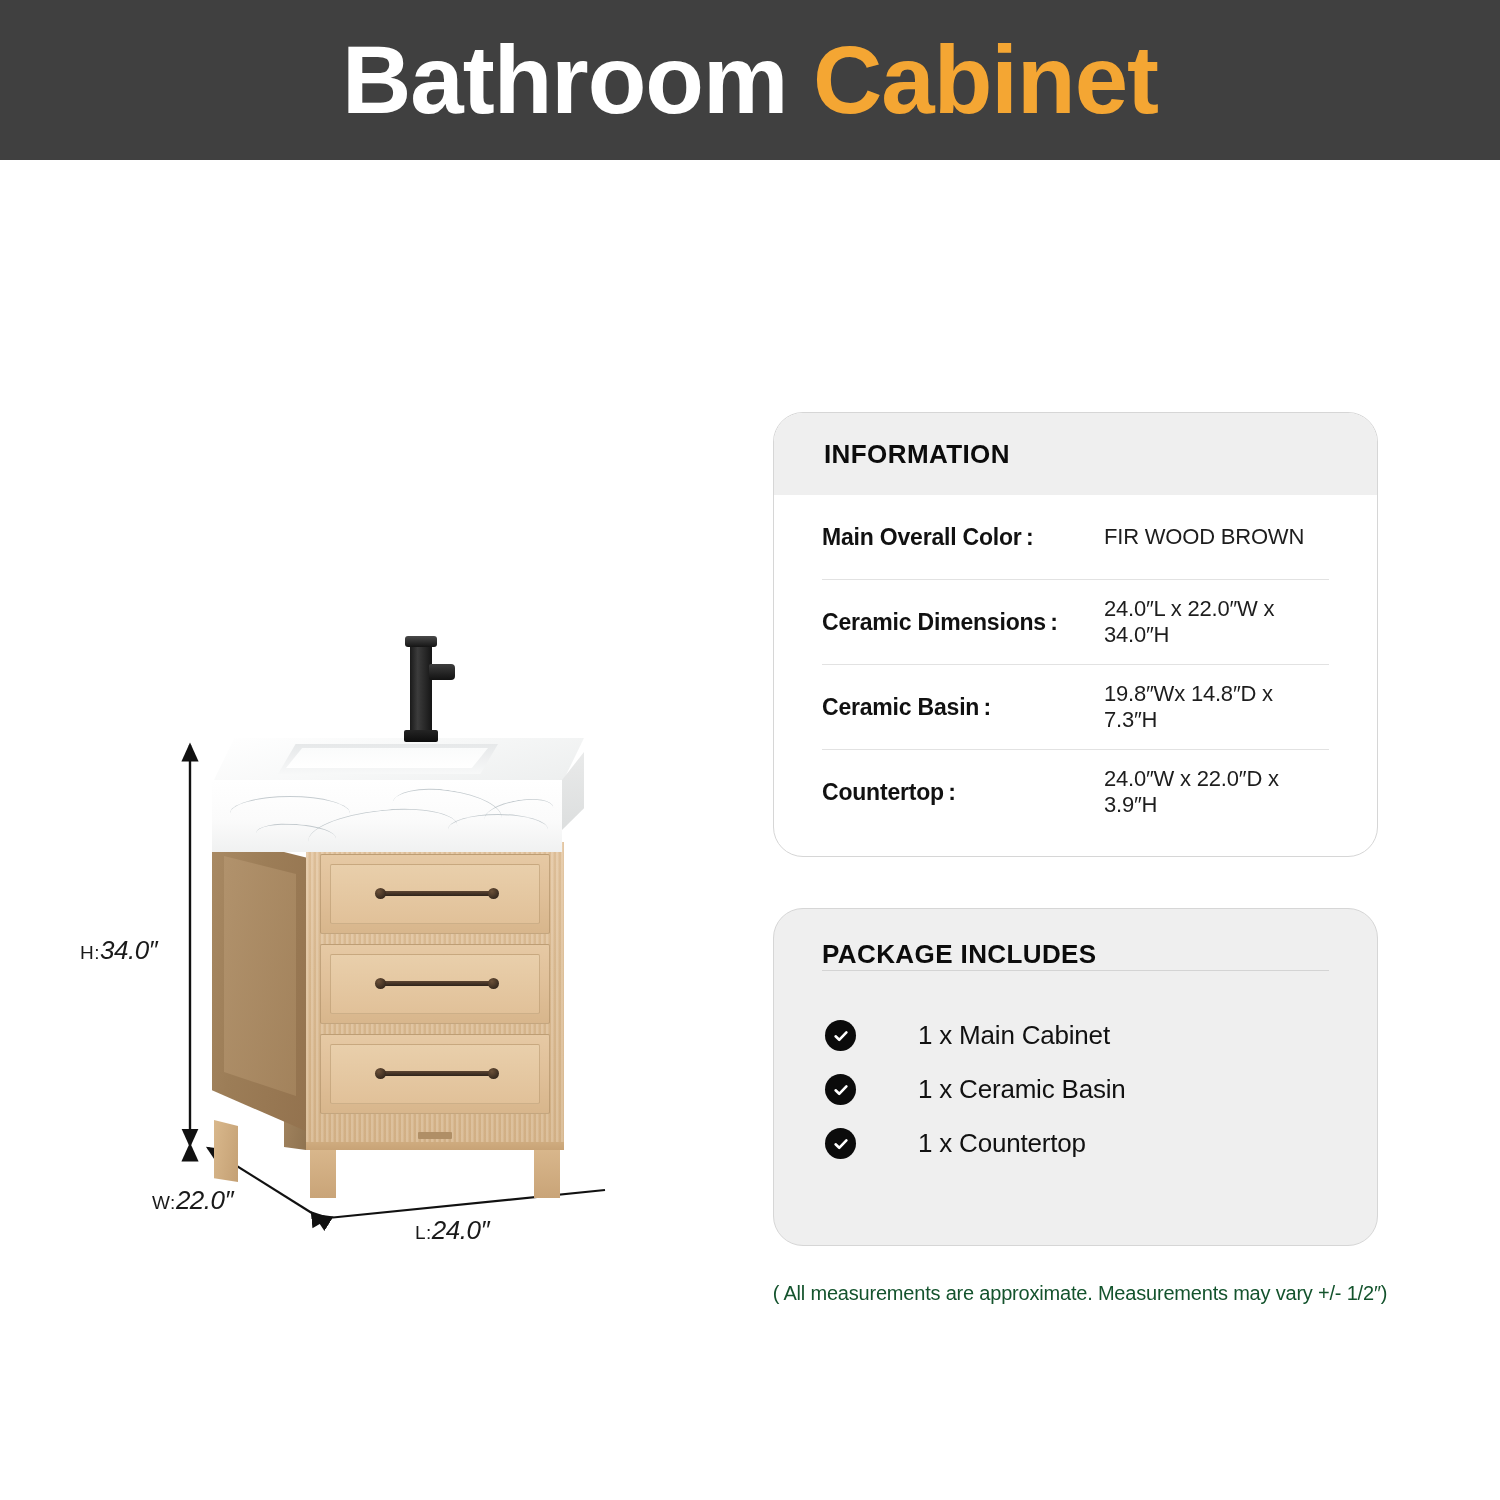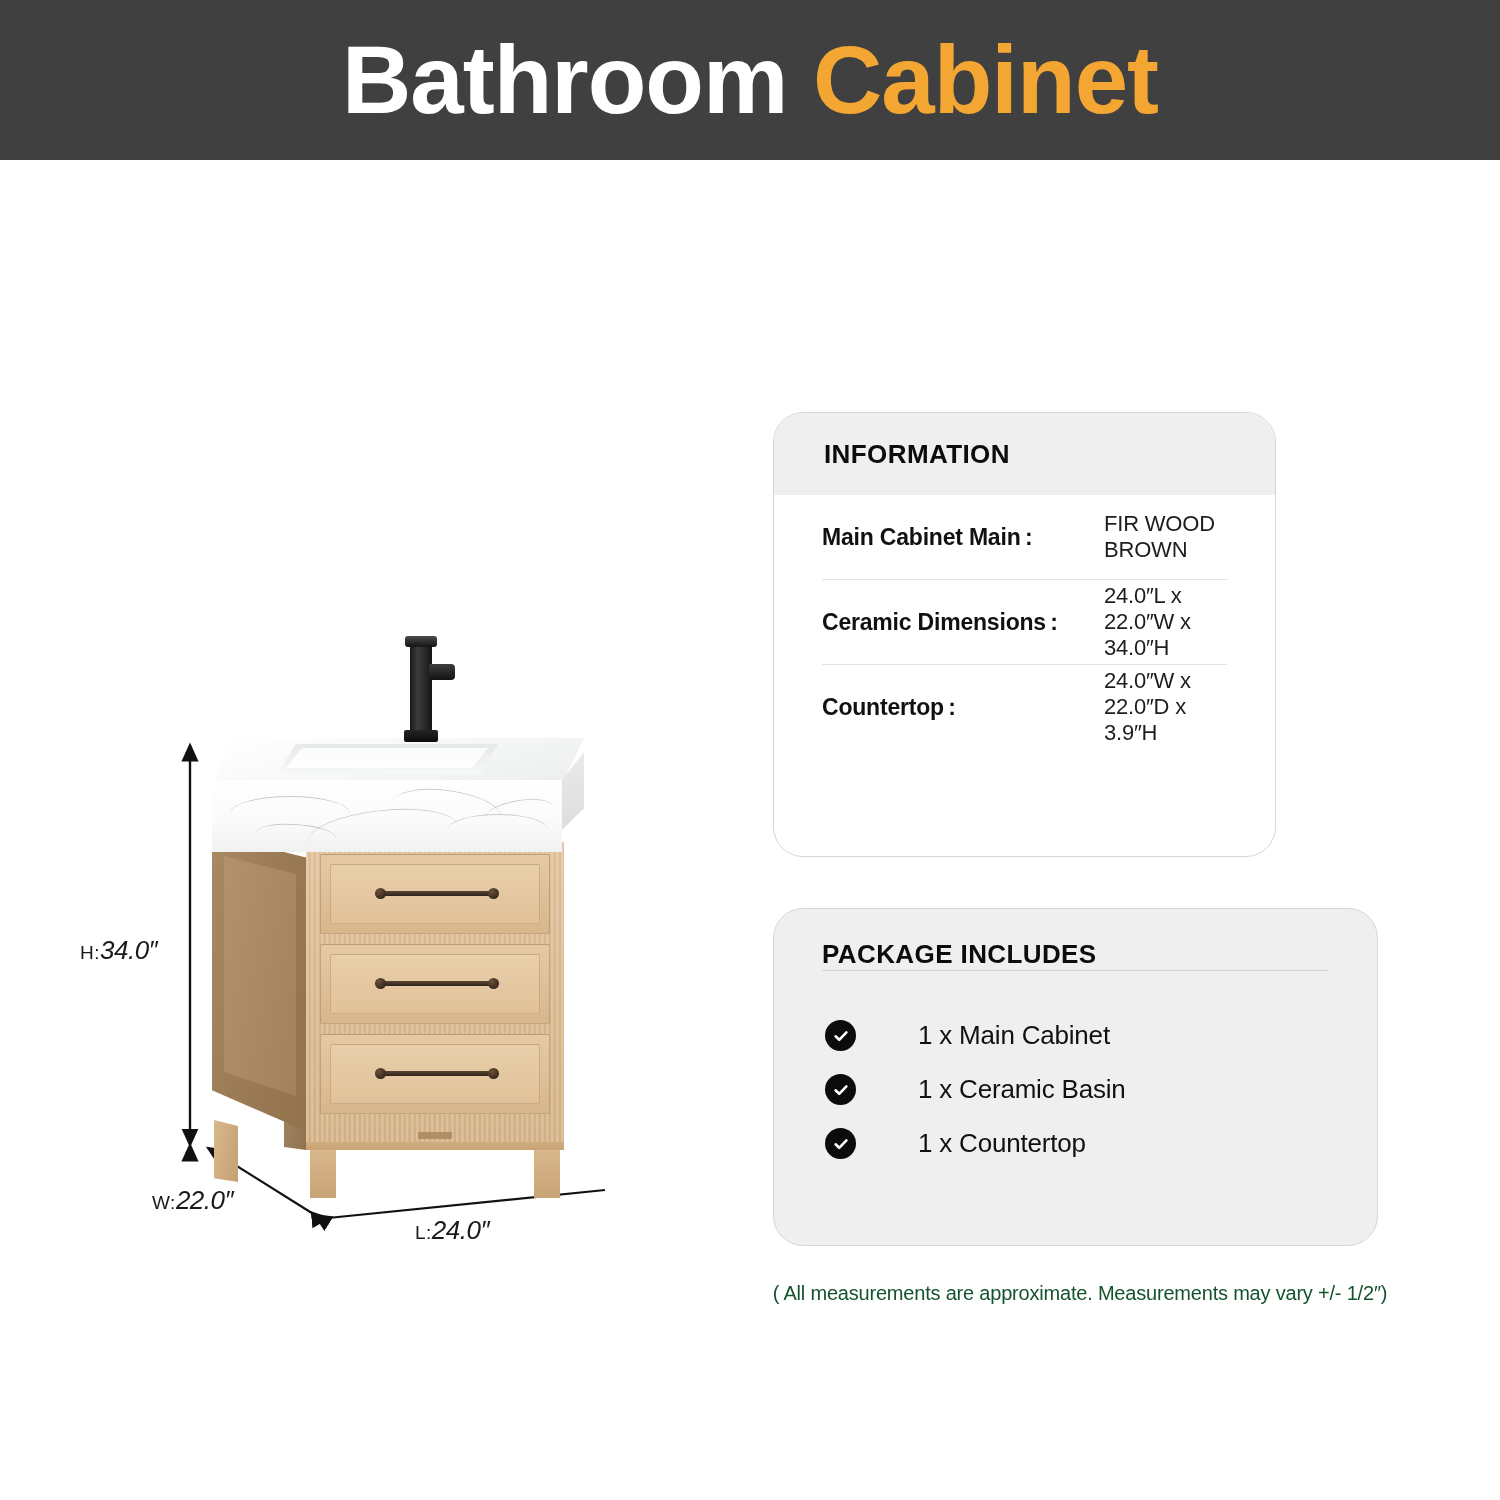--- a/index.html
+++ b/index.html
@@ -286,21 +286,21 @@
   .card {
     position: absolute;
     border: 1px solid #d6d6d6;
     border-radius: 30px;
     box-sizing: border-box;
     overflow: hidden;
     background: #ffffff;
   }
   .info-card {
     left: 773px; top: 412px;
-    width: 503px; height: 445px;
+    width: 605px; height: 445px;
   }
   .info-head {
     height: 82px;
     background: #efefef;
     display: flex;
     align-items: center;
     padding-left: 50px;
     box-sizing: border-box;
   }
   .card-title {
@@ -474,26 +474,30 @@
     <span class="pfx">L:</span><span class="val">24.0″</span>
   </div>
 </div>
 
 <div class="card info-card">
   <div class="info-head">
     <span class="card-title">INFORMATION</span>
   </div>
   <div class="info-body">
     <div class="info-row">
-      <span class="info-key">Main Cabinet Main :</span>
+      <span class="info-key">Main Overall Color :</span>
       <span class="info-val">FIR WOOD BROWN</span>
     </div>
     <div class="info-row">
       <span class="info-key">Ceramic Dimensions :</span>
       <span class="info-val">24.0″L x 22.0″W  x 34.0″H</span>
+    </div>
+    <div class="info-row">
+      <span class="info-key">Ceramic Basin :</span>
+      <span class="info-val">19.8″Wx 14.8″D  x 7.3″H</span>
     </div>
     <div class="info-row">
       <span class="info-key">Countertop :</span>
       <span class="info-val">24.0″W  x 22.0″D  x 3.9″H</span>
     </div>
   </div>
 </div>
 
 <div class="card pkg-card">
   <div class="pkg-title-wrap">

